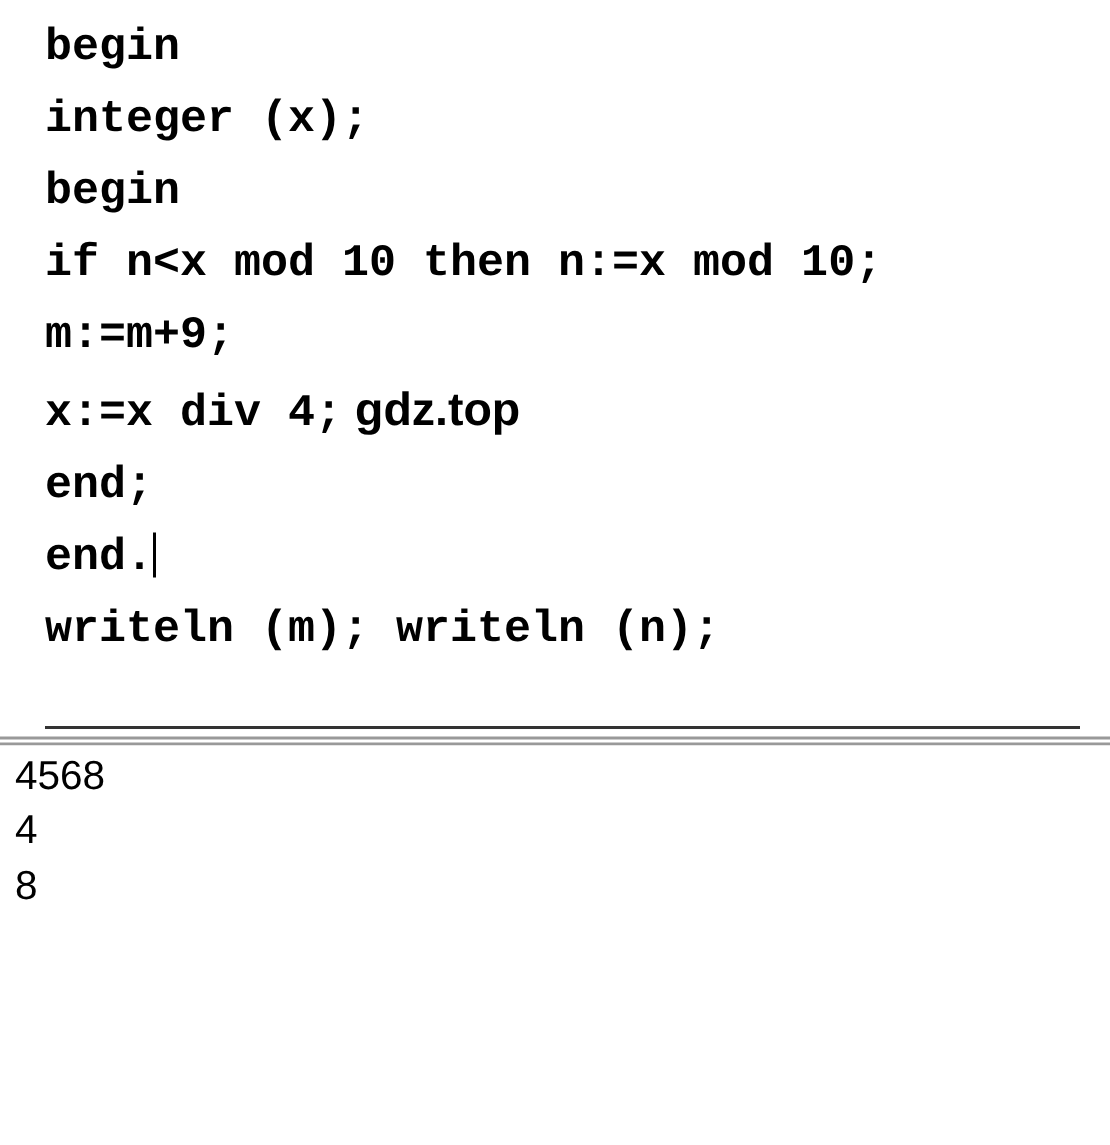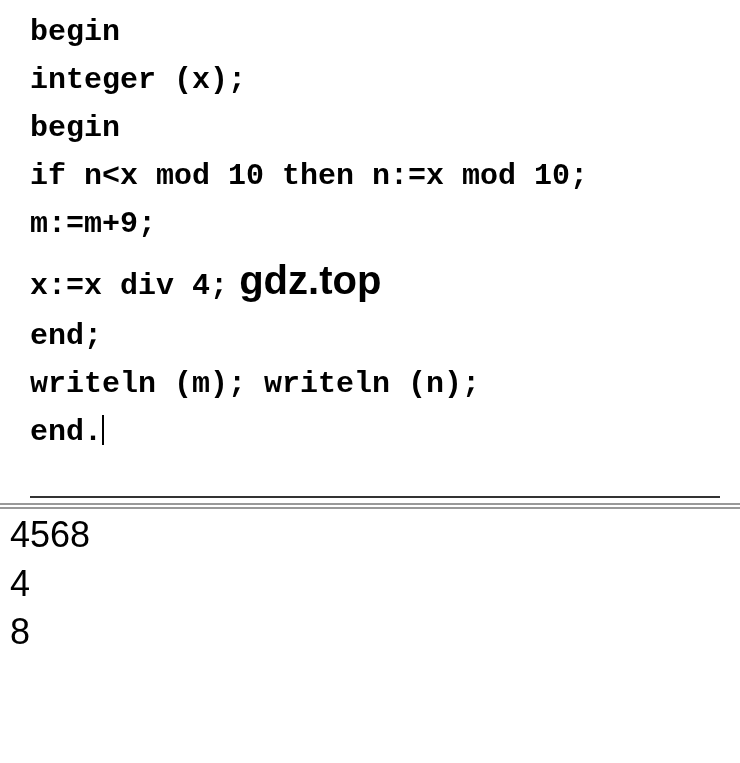--- a/index.html
+++ b/index.html
@@ -20,21 +20,21 @@
     .code-line {
       font-size: 30px;
       line-height: 1.6;
       color: #000000;
       white-space: pre;
       font-weight: bold;
     }
     .watermark {
       font-family: Arial, sans-serif;
       font-weight: bold;
-      font-size: 40px;
+      font-size: 31px;
       color: #000000;
     }
     .cursor {
       display: inline-block;
       width: 2px;
       height: 30px;
       background: #000000;
       vertical-align: text-bottom;
       margin-bottom: 4px;
     }
@@ -51,38 +51,38 @@
       border-top: 2px solid #999999;
       border-bottom: 2px solid #999999;
       background: #ffffff;
     }
     .output-pane {
       padding: 2px 10px;
       background: #ffffff;
     }
     .output-line {
       font-family: Arial, sans-serif;
-      font-size: 36px;
+      font-size: 27px;
       line-height: 1.35;
       color: #000000;
     }
   </style>
 </head>
 <body>
 
 <div class="editor-pane">
   <div class="code-line">begin</div>
   <div class="code-line">integer (x);</div>
   <div class="code-line">begin</div>
   <div class="code-line">if n&lt;x mod 10 then n:=x mod 10;</div>
   <div class="code-line">m:=m+9;</div>
   <div class="code-line"><span>x:=x div 4;</span><span class="watermark"> gdz.top</span></div>
   <div class="code-line">end;</div>
+  <div class="code-line"><span>end.</span><span class="cursor"></span></div>
   <div class="code-line">writeln (m); writeln (n);</div>
-  <div class="code-line"><span>end.</span><span class="cursor"></span></div>
 </div>
 
 <div class="divider-area">
   <hr class="divider-line">
 </div>
 
 <div class="pane-separator"></div>
 
 <div class="output-pane">
   <div class="output-line">4568</div>

